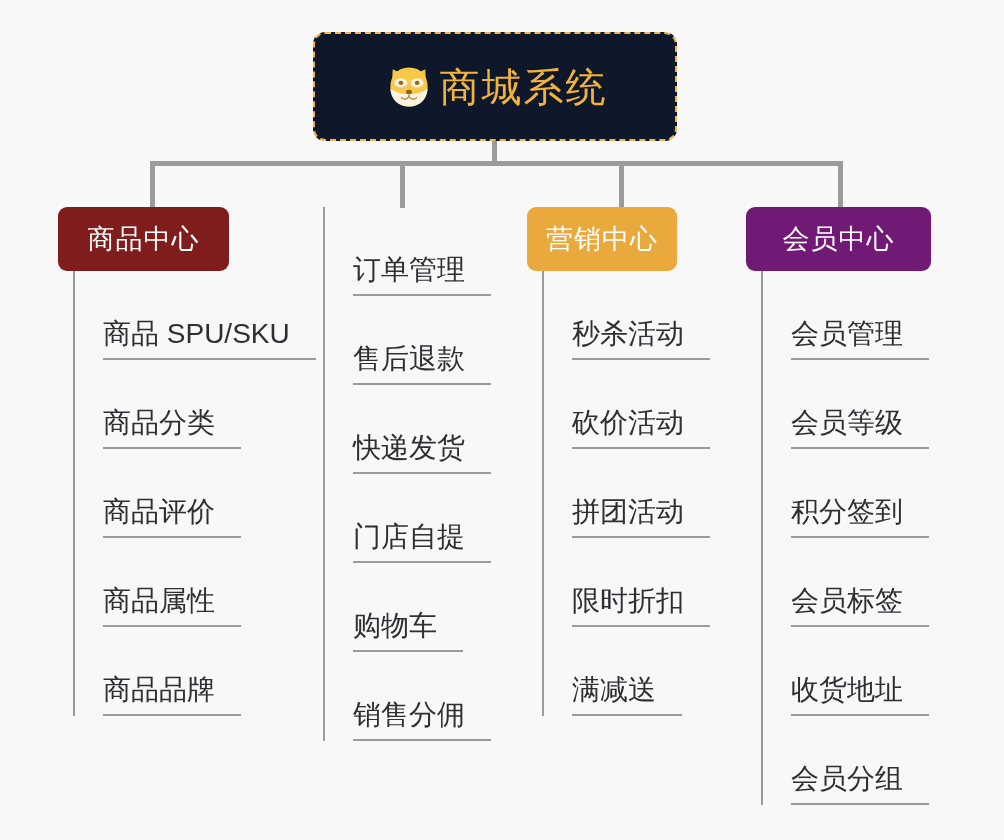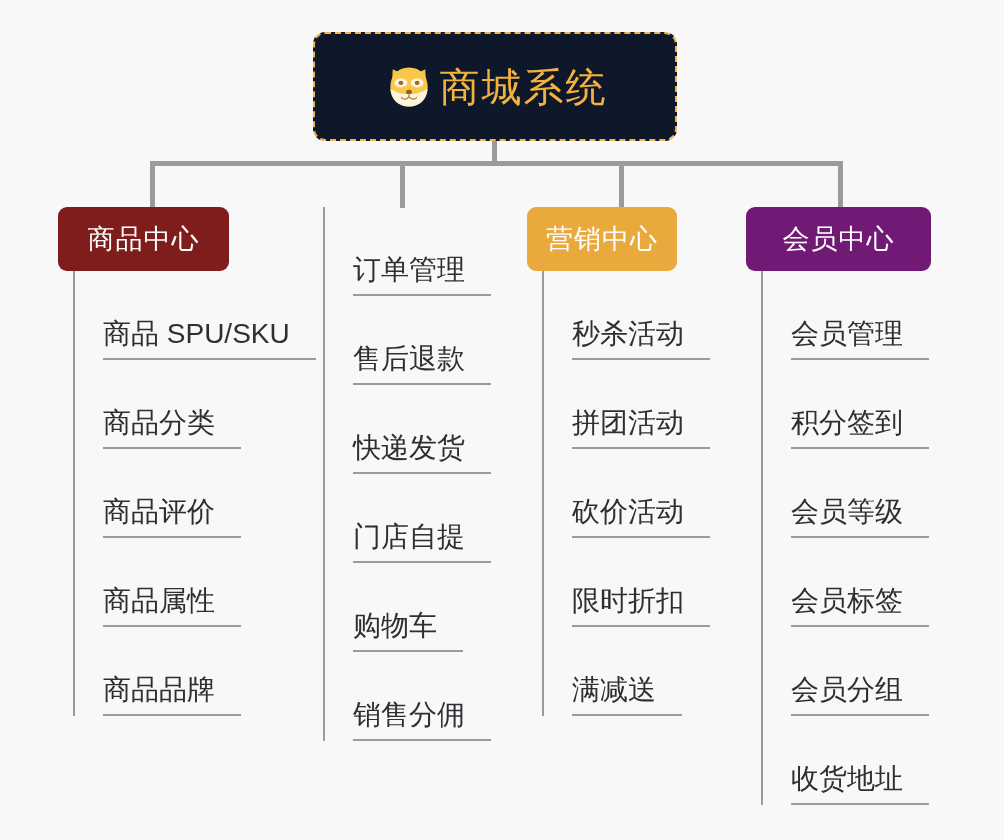--- a/index.html
+++ b/index.html
@@ -205,53 +205,53 @@
 
   <div class="column" id="col-2" style="left:527px">
     <div class="col-header" style="width:150px;background:#e9a93c">
       <span>营销中心</span>
     </div>
     <div class="leaf-list">
       <div class="leaf-item">
           <span class="leaf-label">秒杀活动</span>
         </div>
       <div class="leaf-item">
+          <span class="leaf-label">砍价活动</span>
+        </div>
+      <div class="leaf-item">
           <span class="leaf-label">拼团活动</span>
-        </div>
-      <div class="leaf-item">
-          <span class="leaf-label">砍价活动</span>
         </div>
       <div class="leaf-item">
           <span class="leaf-label">限时折扣</span>
         </div>
       <div class="leaf-item">
           <span class="leaf-label">满减送</span>
         </div>
     </div>
   </div>
 
   <div class="column" id="col-3" style="left:746px">
     <div class="col-header" style="width:185px;background:#701a75">
       <span>会员中心</span>
     </div>
     <div class="leaf-list">
       <div class="leaf-item">
           <span class="leaf-label">会员管理</span>
         </div>
       <div class="leaf-item">
+          <span class="leaf-label">会员等级</span>
+        </div>
+      <div class="leaf-item">
           <span class="leaf-label">积分签到</span>
         </div>
       <div class="leaf-item">
-          <span class="leaf-label">会员等级</span>
-        </div>
-      <div class="leaf-item">
           <span class="leaf-label">会员标签</span>
         </div>
       <div class="leaf-item">
+          <span class="leaf-label">收货地址</span>
+        </div>
+      <div class="leaf-item">
           <span class="leaf-label">会员分组</span>
         </div>
-      <div class="leaf-item">
-          <span class="leaf-label">收货地址</span>
-        </div>
     </div>
   </div>
 
 </div>
 
 </body></html>

